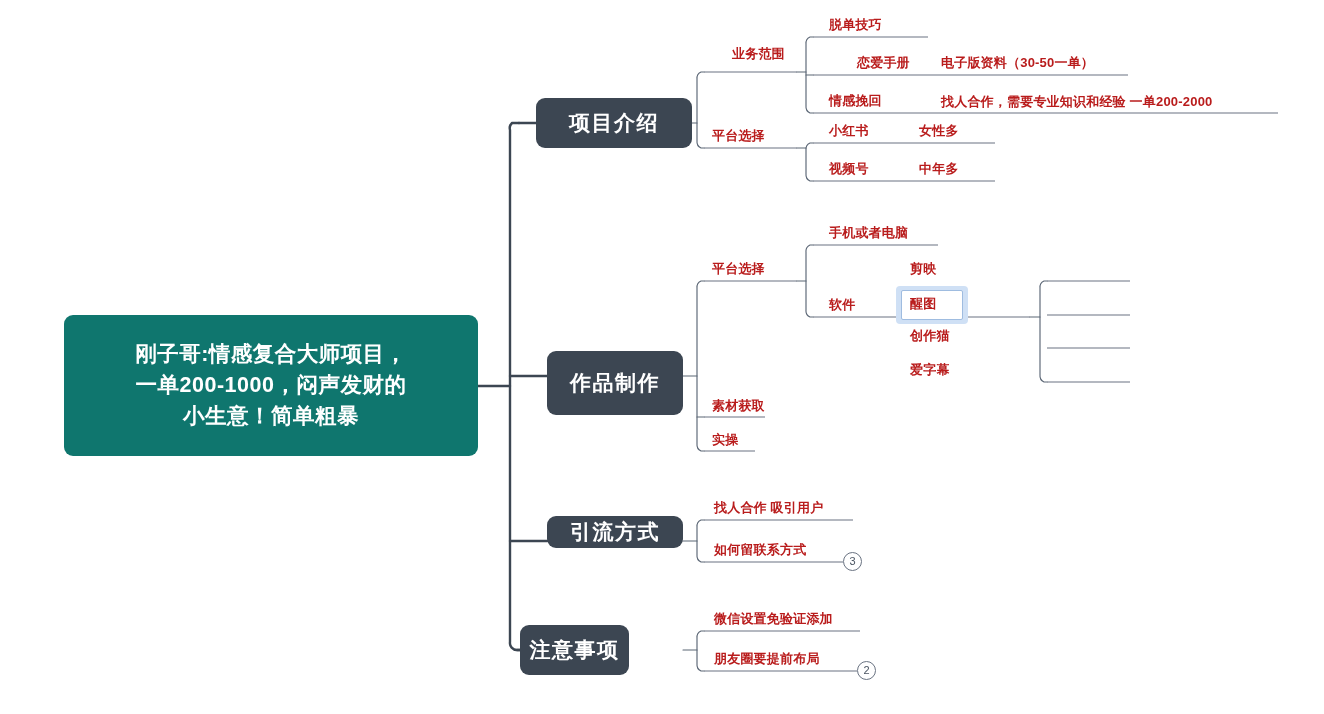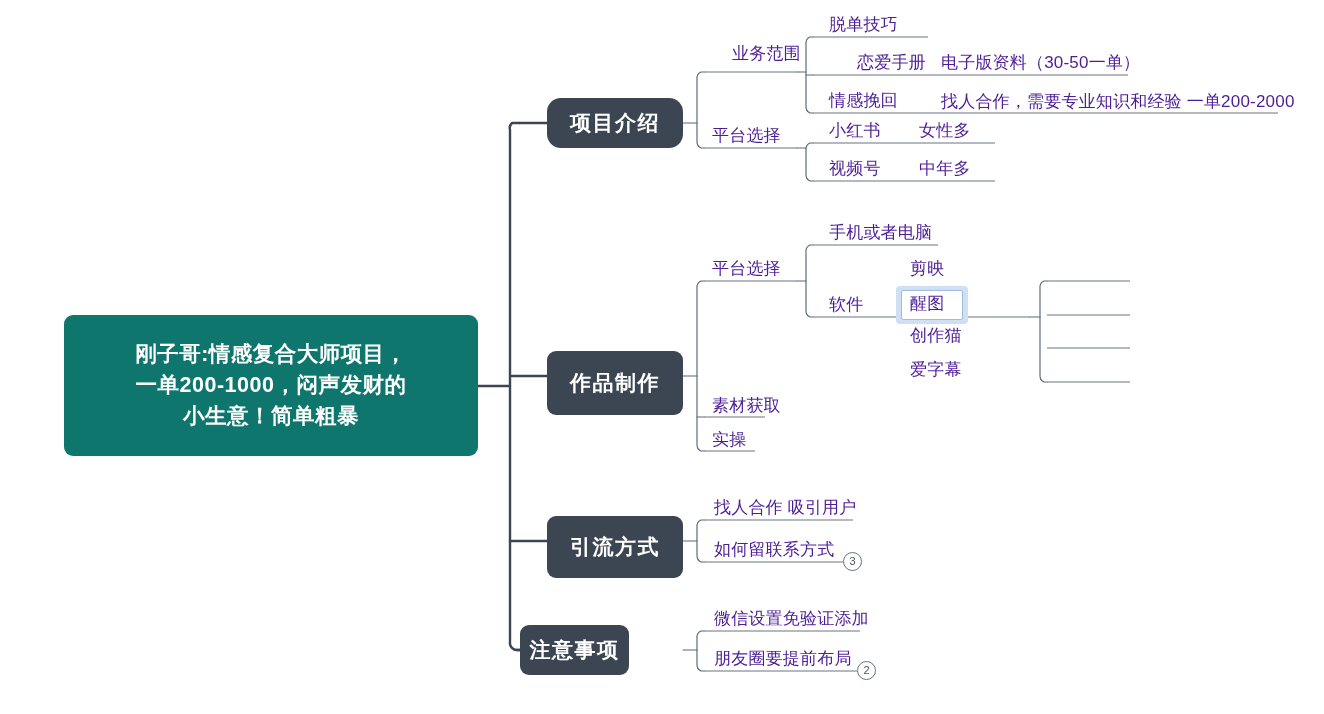--- a/index.html
+++ b/index.html
@@ -45,25 +45,26 @@
     font-weight:bold;
     font-size:21px;
     display:flex;align-items:center;justify-content:center;
     letter-spacing:1.5px;
     white-space:nowrap;
   }
 
   
   .topic{
     position:absolute;
-    color:#4c1d95;
-    font-size:17px;
+    color:#b91c1c;
+    font-size:13px;
     line-height:20px;
     white-space:nowrap;
     letter-spacing:.2px;
+    font-weight:bold;
   }
 
   
   .sel-outer{
     position:absolute;
     box-sizing:border-box;
     background:#cfe0f5;
     border-radius:4px;
   }
   .sel-inner{
@@ -151,25 +152,25 @@
   </svg>
 
   <div class="root-node" style="left:64px;top:315px;width:414px;height:141px;">
     <div>
       <div>刚子哥:情感复合大师项目，</div>
       <div>一单200-1000，闷声发财的</div>
       <div>小生意！简单粗暴</div>
     </div>
   </div>
 
-  <div class="main-node" style="left:547px;top:98px;width:136px;height:50px;border-radius:14px;">项目介绍</div>
+  <div class="main-node" style="left:536px;top:98px;width:156px;height:50px;">项目介绍</div>
 
   <div class="main-node" style="left:547px;top:351px;width:136px;height:64px;">作品制作</div>
 
-  <div class="main-node" style="left:547px;top:516px;width:136px;height:62px;">引流方式</div>
+  <div class="main-node" style="left:547px;top:516px;width:136px;height:32px;">引流方式</div>
 
   <div class="main-node" style="left:520px;top:625px;width:109px;height:50px;">注意事项</div>
 
   <div class="topic" style="left:712px;top:44px;margin-left:20px;">业务范围</div>
 
   <div class="topic" style="left:712px;top:126px;">平台选择</div>
 
   <div class="topic" style="left:712px;top:259px;">平台选择</div>
 
   <div class="topic" style="left:712px;top:396px;">素材获取</div>

